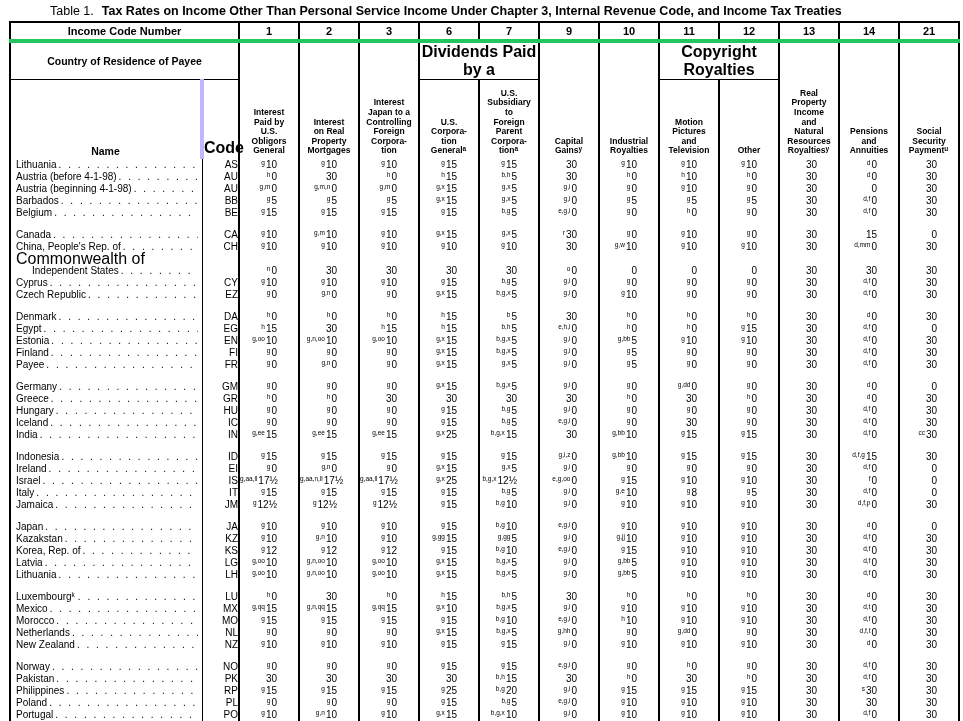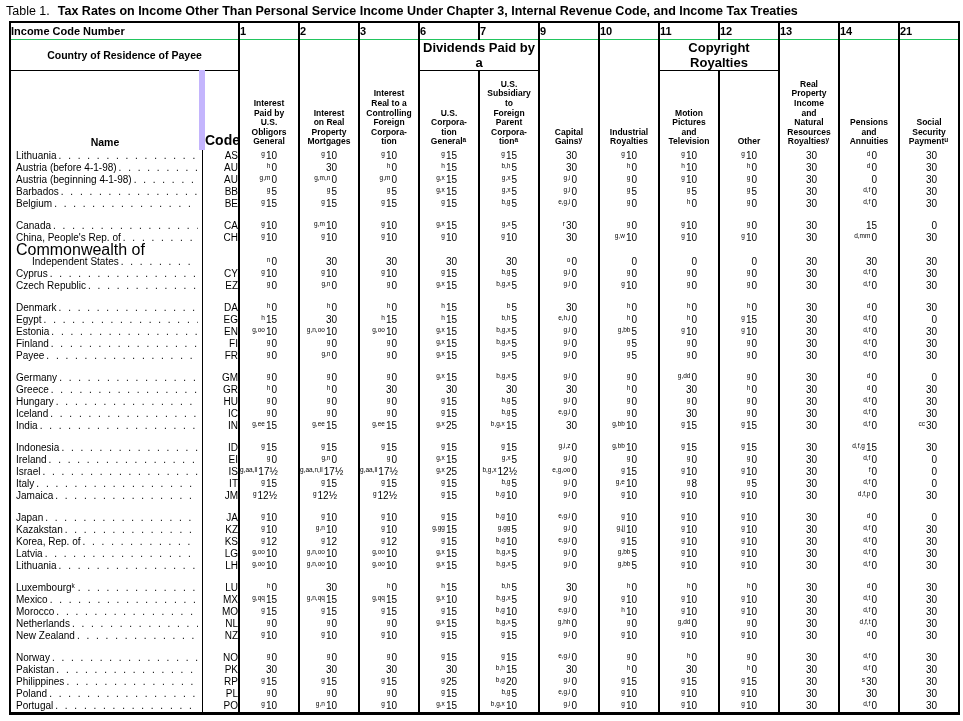--- a/index.html
+++ b/index.html
@@ -1,34 +1,34 @@
 <!DOCTYPE html>
 <html><head>
 <meta charset="utf-8">
 <style>
   html,body{margin:0;padding:0;background:#fff;}
   body{width:963px;height:721px;font-family:"Liberation Sans",sans-serif;color:#000;-webkit-font-smoothing:none;}
   .page{position:relative;width:963px;height:721px;background:#fff;overflow:hidden;}
   .title{padding:4px 0 3px 6px;font-size:12.5px;white-space:nowrap;}
-  .title .pfx{font-weight:400;margin-right:8px;}
+  .title .pfx{font-weight:400;margin-right:8px;margin-left:44px;}
   .title .txt{font-weight:700;}
   table.tax{border-collapse:collapse;table-layout:fixed;width:951px;margin-left:9px;border:2px solid #000;border-bottom:3px solid #000;}
   col.c-name{width:192px;} col.c-code{width:37px;} col.c-val{width:60px;}
   td{padding:0;vertical-align:middle;}
   
-  .hrowA td{height:16px;font-weight:700;font-size:11px;border-bottom:1px solid #22c55e;}
+  .hrowA td{height:16px;font-weight:700;font-size:11px;text-align:center;border-bottom:4px solid #22c55e;}
   .hA-left{border-right:2px solid #000;}
   td.hnum{border-left:2px solid #000;}
   .hrowB td{font-weight:700;}
   .hB-left{height:15px;font-size:10.5px;text-align:center;border-bottom:1px solid #000;border-right:2px solid #000;}
-  .hgroup{height:15px;font-size:13px;text-align:center;border-bottom:1px solid #000;border-left:2px solid #000;}
+  .hgroup{height:15px;font-size:16px;text-align:center;border-bottom:1px solid #000;border-left:2px solid #000;}
   td.hcol{border-left:2px solid #000;vertical-align:bottom;text-align:center;font-size:8.5px;line-height:9.6px;font-weight:700;padding-bottom:3px;}
   .hrowC td{height:76px;}
   .hname{vertical-align:bottom;text-align:center;font-weight:700;font-size:10.5px;padding-bottom:2px;}
-  .hcode{vertical-align:bottom;text-align:center;font-weight:700;font-size:14px;border-left:6px solid #c4b5fd;padding-bottom:2px;}
+  .hcode{vertical-align:bottom;text-align:center;font-weight:700;font-size:16px;border-left:4px solid #c4b5fd;padding-bottom:2px;}
   
   tr.data-row td{height:12px;font-size:10px;line-height:12px;vertical-align:bottom;}
   tr.gap-row td{height:10px;}
   td.nm{padding-left:5px;}
   .nm-pre{font-size:16px;line-height:12px;}
   .nm-line{display:flex;margin-right:4px;}
   .nm-line.ind{padding-left:16px;}
   .nm-txt{white-space:pre;}
   .dots{flex:1;overflow:hidden;white-space:nowrap;letter-spacing:2px;padding-left:2px;}
   td.code{text-align:right;border-left:1px solid #000;}
@@ -86,21 +86,21 @@
             <div>General</div>
           </td>
         <td rowspan="2" class="hcol">
             <div>Interest</div>
             <div>on Real</div>
             <div>Property</div>
             <div>Mortgages</div>
           </td>
         <td rowspan="2" class="hcol">
             <div>Interest</div>
-            <div>Real to a</div>
+            <div>Japan to a</div>
             <div>Controlling</div>
             <div>Foreign</div>
             <div>Corpora-</div>
             <div>tion</div>
           </td>
         <td colspan="2" class="hgroup">Dividends Paid by a</td>
         <td rowspan="2" class="hcol">
             <div>Capital</div>
             <div>Gains<sup>y</sup></div>
           </td>

